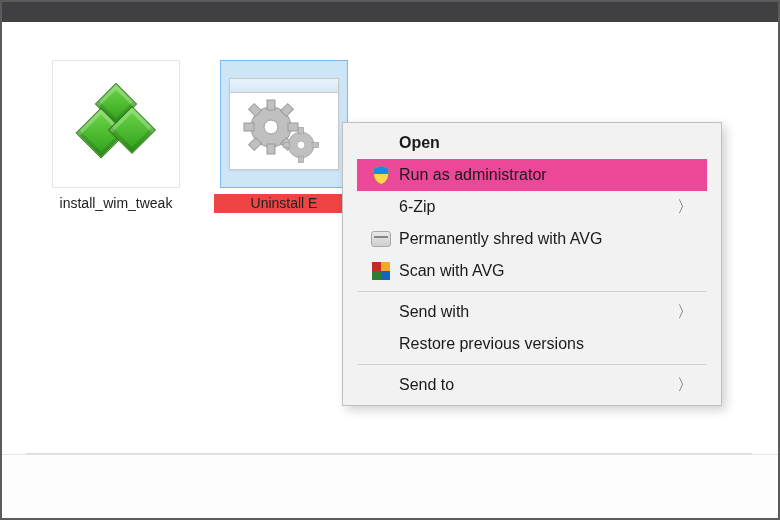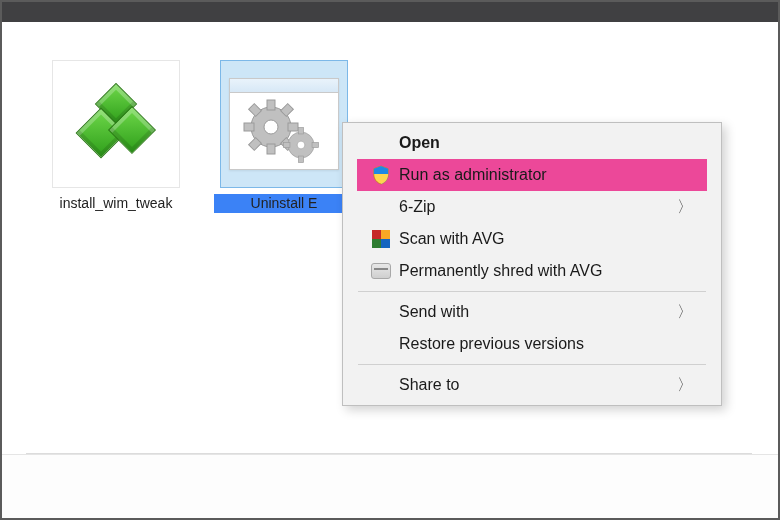--- a/index.html
+++ b/index.html
@@ -58,21 +58,21 @@
       border: 1px solid #e6e6e6;
       display: flex;
       align-items: center;
       justify-content: center;
     }
     .file-item.selected .thumb {
       background: #cde6f7;
       border: 1px solid #7cb8e8;
     }
     .file-item.selected .label {
-      background: #3b82f6;
+      background: #ef4444;
     }
     .file-item .label {
       font-size: 14px;
       color: #222;
       line-height: 1.2;
       padding: 1px 2px;
       word-break: break-word;
     }
 
     
@@ -259,49 +259,49 @@
           </span>
           <span class="mi-label">Run as administrator</span>
         </div>
         <div class="menu-item">
           <span class="mi-icon"></span>
           <span class="mi-label">6-Zip</span>
           <span class="mi-arrow">〉</span>
         </div>
         <div class="menu-item">
           <span class="mi-icon">
+            <div class="shred"></div>
+          </span>
+          <span class="mi-label">Permanently shred with AVG</span>
+        </div>
+        <div class="menu-item">
+          <span class="mi-icon">
             <div class="avg-sq">
               <div></div>
               <div></div>
               <div></div>
               <div></div>
             </div>
           </span>
           <span class="mi-label">Scan with AVG</span>
         </div>
-        <div class="menu-item">
-          <span class="mi-icon">
-            <div class="shred"></div>
-          </span>
-          <span class="mi-label">Permanently shred with AVG</span>
-        </div>
         <div class="menu-sep"></div>
         <div class="menu-item">
           <span class="mi-icon"></span>
           <span class="mi-label">Send with</span>
           <span class="mi-arrow">〉</span>
         </div>
         <div class="menu-item">
           <span class="mi-icon"></span>
           <span class="mi-label">Restore previous versions</span>
         </div>
         <div class="menu-sep"></div>
         <div class="menu-item">
           <span class="mi-icon"></span>
-          <span class="mi-label">Share to</span>
+          <span class="mi-label">Send to</span>
           <span class="mi-arrow">〉</span>
         </div>
       </div>
 
   </div>
 
   <div class="bottom-divider"></div>
   <div class="bottom-bar"></div>
   <div class="frame-border"></div>
 </div>

